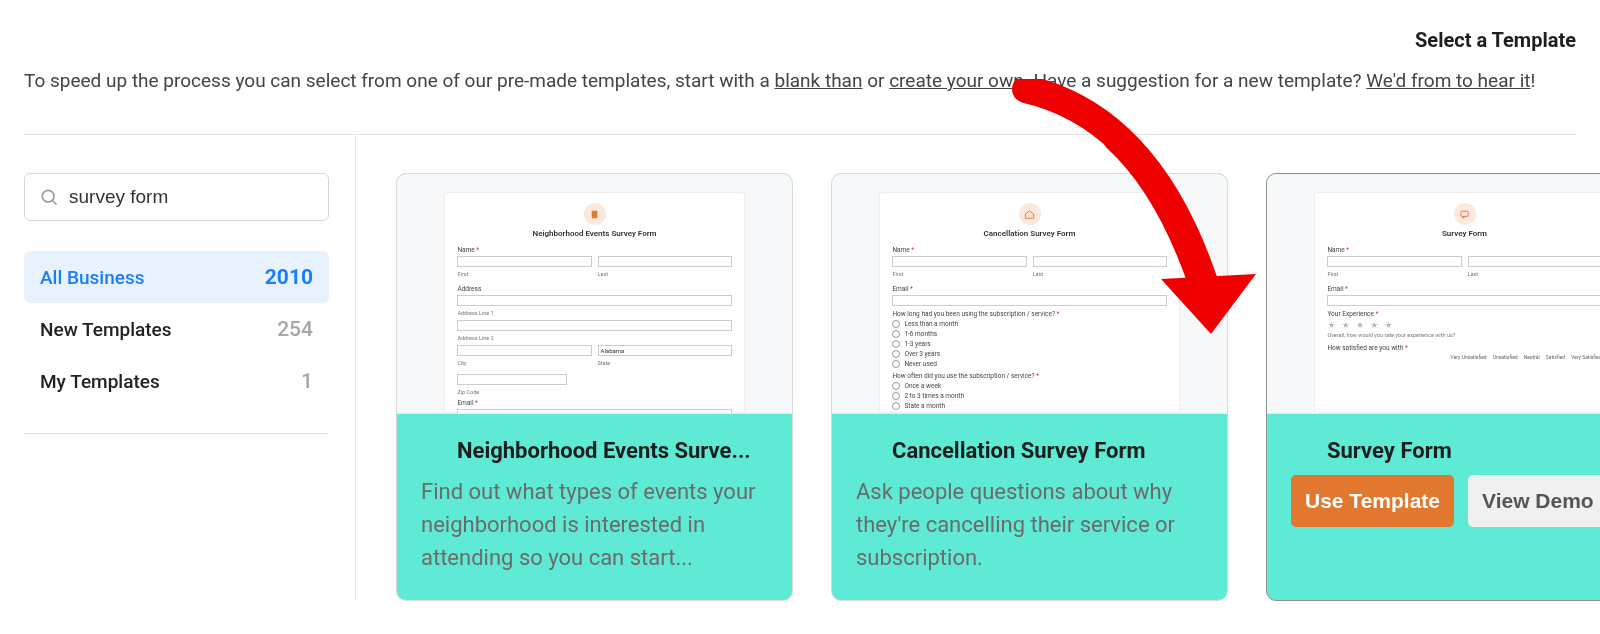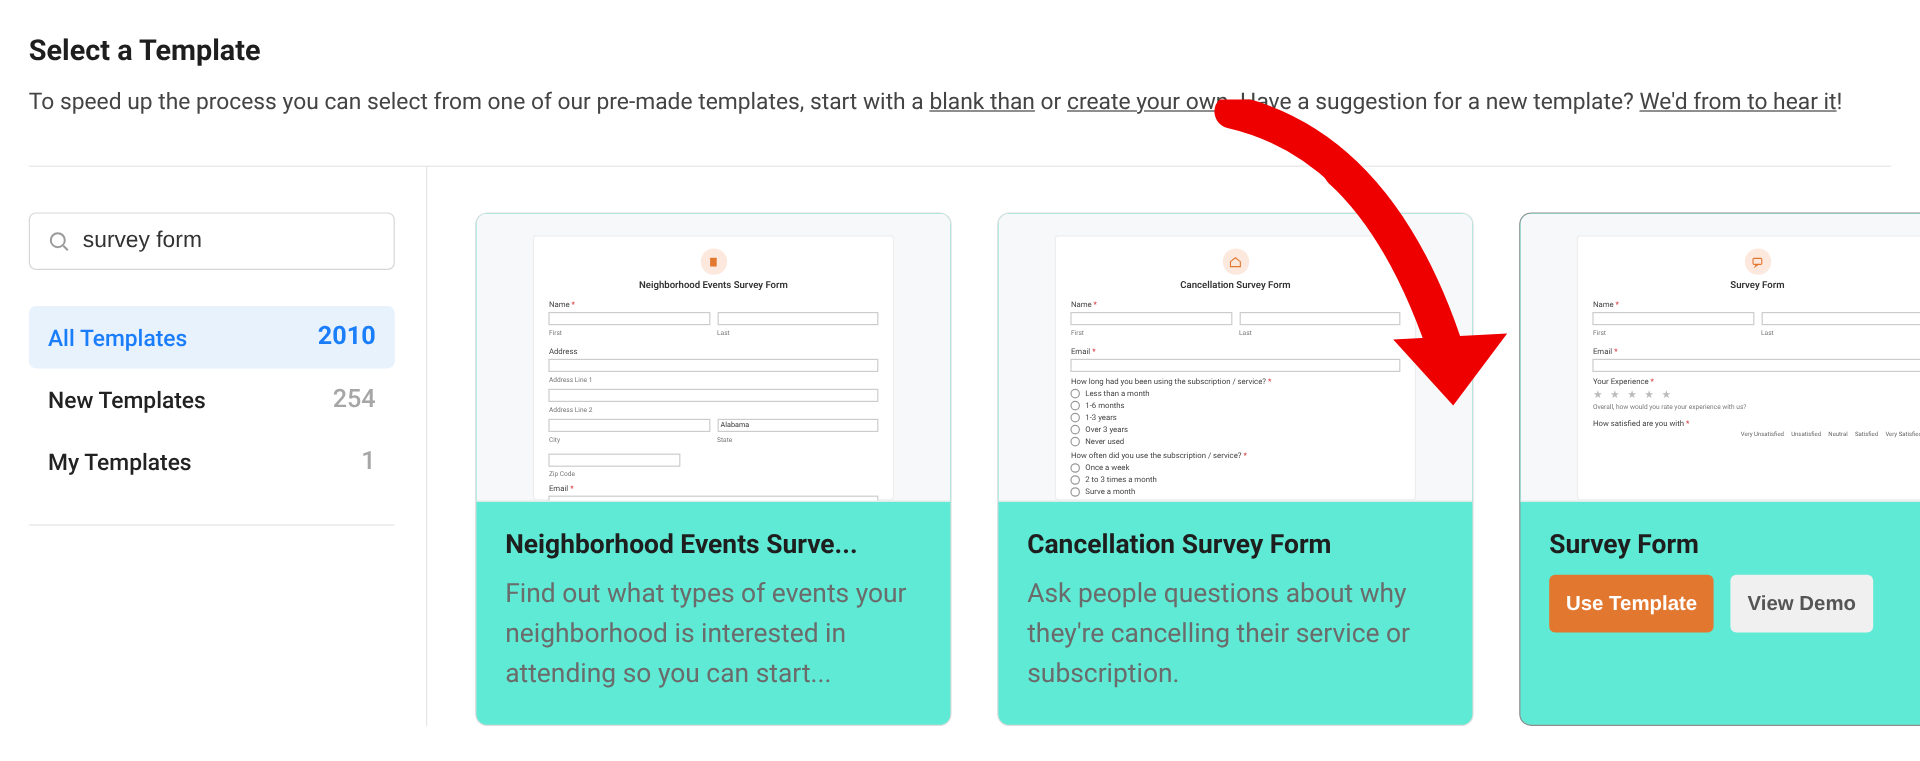--- a/index.html
+++ b/index.html
@@ -1,17 +1,17 @@
 <!DOCTYPE html>
 <html><head>
 <meta charset="utf-8">
 <style>
 * { box-sizing: border-box; margin: 0; padding: 0; }
 body { font-family: -apple-system, BlinkMacSystemFont, "Segoe UI", Roboto, Helvetica, Arial, sans-serif; color: #1e1e1e; padding: 28px 24px; background:#fff; width:1600px; }
-.heading { font-size: 24px; font-weight: 700; margin-bottom: 14px; }
+.heading { font-size: 20px; font-weight: 700; margin-bottom: 14px; text-align: right; }
 .subheading { font-size: 19px; color:#444; line-height:1.6; max-width: 1540px; margin-bottom: 38px;}
 .subheading a { color:#444; text-decoration: underline; cursor:pointer; }
 .divider { border-top: 1px solid #e5e5e5; margin-bottom:0; }
 .layout { display:flex; }
 .sidebar { width: 355px; padding: 38px 26px 0 0; border-right:1px solid #e5e5e5; }
 .search-box { display:flex; align-items:center; border:1px solid #d7d7d7; border-radius:6px; padding: 12px 14px; gap:10px; margin-bottom: 30px; background:#fff; }
 .search-box input { border:none; outline:none; font-size:19px; flex:1; color:#333; background:transparent; }
 .search-icon { width:20px; height:20px; color:#9a9a9a; }
 .cat { display:flex; align-items:center; justify-content:space-between; padding: 14px 16px; border-radius:6px; font-size:19px; cursor:pointer; }
 .cat.active { background:#e8f2fd; color:#1a7efb; font-weight:600; }
@@ -32,24 +32,24 @@
 .mock .lbl { font-size:6.5px; color:#444; margin-bottom:2px; }
 .mock .req::after { content:" *"; color:#d63638; font-size:6.5px;}
 .mock .row { display:flex; gap:6px; margin-bottom:4px;}
 .mock .inp { height:11px; border:1px solid #ccc; background:#fff; flex:1; }
 .mock .sub { font-size:5.5px; color:#777; margin-bottom:4px;}
 .mock .opt { font-size:6.5px; color:#444; display:flex; align-items:center; gap:4px; margin-bottom:2px;}
 .mock .opt::before { content:""; width:6px; height:6px; border:1px solid #999; border-radius:50%; }
 .mock .stars { color:#bbb; font-size:9px; letter-spacing:2px; margin-bottom:2px;}
 .mock .scale-hdr { display:flex; font-size:5px; color:#666; gap:6px; justify-content:flex-end;}
 .card-body { padding: 24px 24px 26px; }
-.card-title { font-size:22px; font-weight:700; margin-bottom:12px; white-space:nowrap; overflow:hidden; text-overflow:ellipsis; }
+.card-title { font-size:22px; font-weight:700; margin-bottom:12px; white-space:nowrap; overflow:hidden; text-overflow:ellipsis;margin-left:36px; }
 .card-desc { font-size:22px; color:#6b6b6b; line-height:1.5; }
 .actions { display:flex; gap:14px; }
-.btn { padding: 14px 14px; border-radius:5px; font-size:17px; font-weight:600; cursor:pointer; border:none; }
+.btn { padding: 14px 14px; border-radius:5px; font-size:21px; font-weight:600; cursor:pointer; border:none; }
 .btn.primary { background:#e27730; color:#fff; }
 .btn.secondary { background:#f0f0f0; color:#555; }
 .fav { position:absolute; top:18px; right:18px; width:24px; height:24px; color:#8a8a8a; cursor:pointer; }
 .arrow-annot { position:absolute; top:-56px; left:640px; width:300px; height:300px; pointer-events:none; z-index:50;}
 </style>
 </head>
 <body>
 
 <h1 class="heading">Select a Template</h1>
 <p class="subheading">
@@ -61,21 +61,21 @@
   <aside class="sidebar">
     <div class="search-box">
       <svg class="search-icon" viewBox="0 0 24 24" fill="none" stroke="currentColor" stroke-width="2">
           <circle cx="11" cy="11" r="7"></circle>
           <line x1="21" y1="21" x2="16.5" y2="16.5"></line>
         </svg>
       <input type="text" value="survey form" style="">
     </div>
 
     <div class="cat active">
-      <span class="label">All Templates</span>
+      <span class="label">All Business</span>
       <span class="count">2010</span>
     </div>
     <div class="cat">
       <span class="label">New Templates</span>
       <span class="count">254</span>
     </div>
     <div class="cat">
       <span class="label">My Templates</span>
       <span class="count">1</span>
     </div>
@@ -169,21 +169,21 @@
             </div>
           <div class="lbl req">How long had you been using the subscription / service?</div>
           <div class="opt">Less than a month</div>
           <div class="opt">1-6 months</div>
           <div class="opt">1-3 years</div>
           <div class="opt">Over 3 years</div>
           <div class="opt">Never used</div>
           <div class="lbl req" style="margin-top:4px">How often did you use the subscription / service?</div>
           <div class="opt">Once a week</div>
           <div class="opt">2 to 3 times a month</div>
-          <div class="opt">Surve a month</div>
+          <div class="opt">State a month</div>
         </div>
       </div>
       <div class="card-body">
         <div class="card-title">Cancellation Survey Form</div>
         <div class="card-desc">Ask people questions about why they're cancelling their service or subscription.</div>
       </div>
     </div>
 
     <div class="card hover">
       <svg class="fav" viewBox="0 0 24 24" fill="none" stroke="currentColor" stroke-width="1.8">

